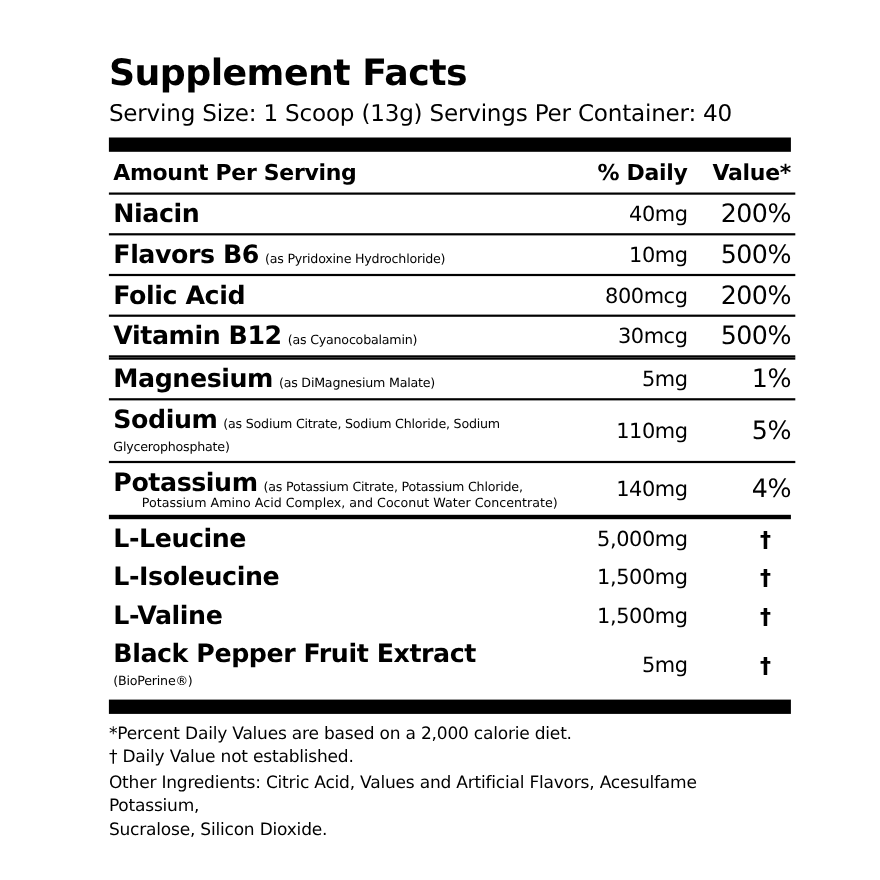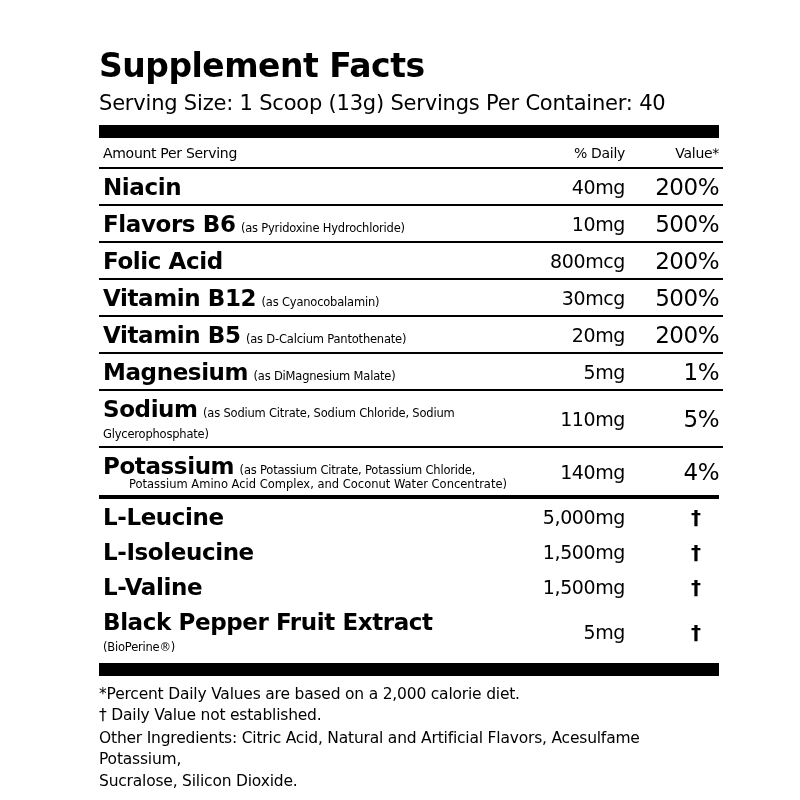--- a/index.html
+++ b/index.html
@@ -45,22 +45,22 @@
   table {
     width: 100%;
     border-collapse: collapse;
     table-layout: fixed;
   }
   td {
     vertical-align: middle;
     padding: 0;
   }
   .hdr td {
-    font-size: 14px;
-    font-weight: normal;
+    font-size: 20px;
+    font-weight: bold;
     padding: 7px 0 6px 0;
     letter-spacing: -0.3px;
   }
   .c-name { width: 404px; padding-left: 4px !important; }
   .c-amt  { width: 118px; text-align: right; }
   .c-dv   { width: 94px;  text-align: right; padding-right: 4px !important; }
 
   .row td {
     padding: 5px 0 4px 0;
     font-size: 17px;
@@ -177,28 +177,20 @@
       </td>
       <td class="c-amt"><span class="amt">30mcg</span></td>
       <td class="c-dv"><span class="dv">500%</span></td>
     </tr>
     <tr class="divider">
           <td colspan="3">
             <div class="line"></div>
           </td>
         </tr>
 
-    <tr class="row">
-      <td class="c-name">
-        <span class="nut-name">Vitamin B5</span>
-        <span class="nut-sub">(as D-Calcium Pantothenate)</span>
-      </td>
-      <td class="c-amt"><span class="amt">20mg</span></td>
-      <td class="c-dv"><span class="dv">200%</span></td>
-    </tr>
     <tr class="divider">
           <td colspan="3">
             <div class="line"></div>
           </td>
         </tr>
 
     <tr class="row">
       <td class="c-name">
         <span class="nut-name">Magnesium</span>
         <span class="nut-sub">(as DiMagnesium Malate)</span>
@@ -275,17 +267,17 @@
       <td class="c-dv"><span class="dagger">†</span></td>
     </tr>
   </tbody>
     </table>
 
   <div class="rule-thick"></div>
 
   <div class="footnotes">
     <p>*Percent Daily Values are based on a 2,000 calorie diet.</p>
     <p>† Daily Value not established.</p>
-    <p class="other">Other Ingredients: Citric Acid, Natural and Artificial Flavors, Acesulfame Potassium,</p>
+    <p class="other">Other Ingredients: Citric Acid, Values and Artificial Flavors, Acesulfame Potassium,</p>
     <p>Sucralose, Silicon Dioxide.</p>
   </div>
 
 </div>
 
 </body></html>

